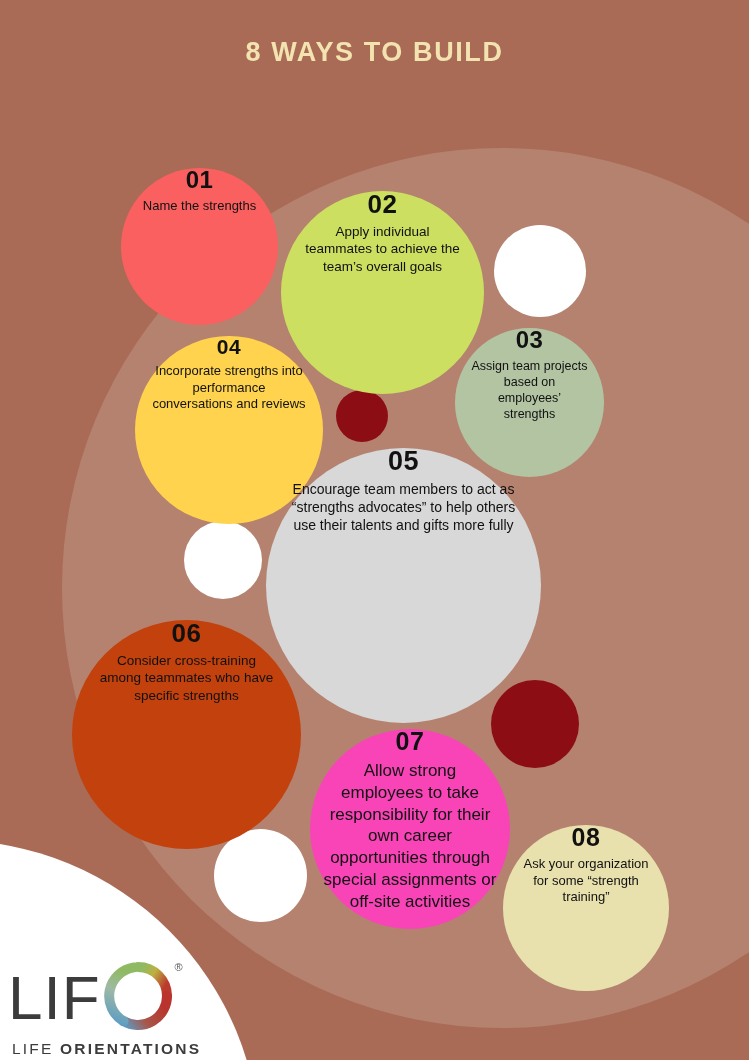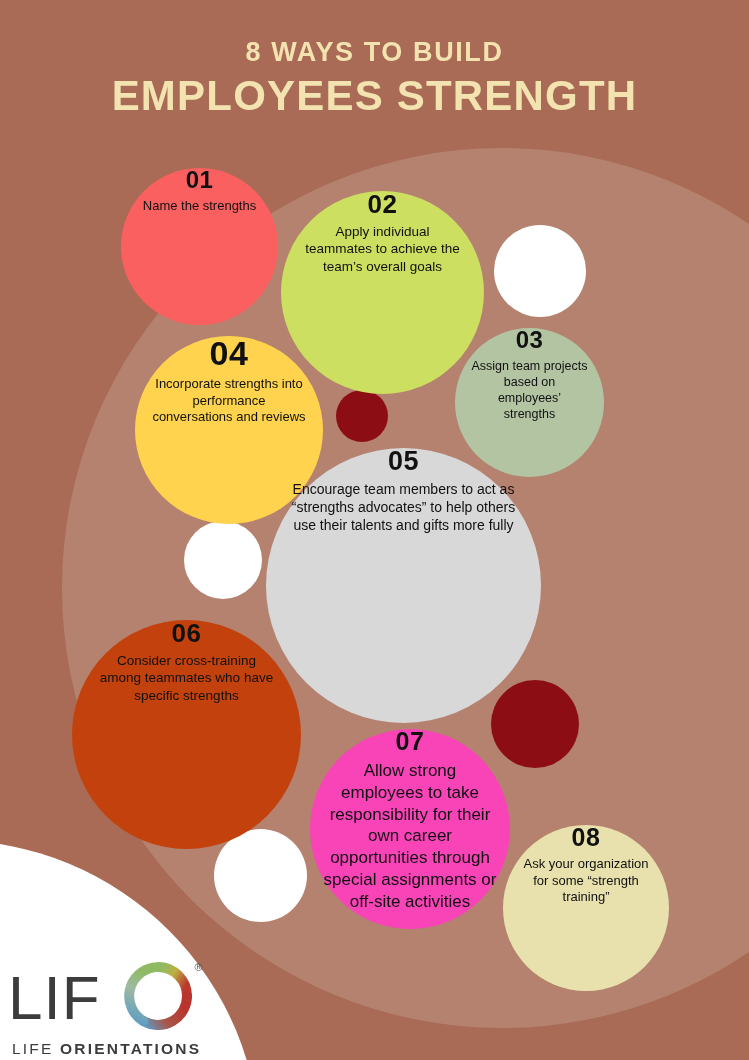--- a/index.html
+++ b/index.html
@@ -97,21 +97,20 @@
     left: 8px;
     top: 962px;
     z-index: 60;
     display: flex;
     flex-direction: column;
     align-items: flex-start;
   }
   .logo-main {
     display: flex;
     align-items: center;
-    gap: 20px;
   }
   .logo-letters {
     font-size: 62px;
     font-weight: normal;
     color: #3c3c3c;
     line-height: 0.85;
     letter-spacing: 1px;
     font-family: "Liberation Sans", sans-serif;
   }
   .logo-ring-wrap {
@@ -142,40 +141,39 @@
   <div class="bg-big-circle"></div>
 
   <div class="deco" style="left:494px; top:225px; width:92px; height:92px; background:#ffffff; z-index:5;"></div>
   <div class="deco" style="left:336px; top:390px; width:52px; height:52px; background:#8d0d14; z-index:5;"></div>
   <div class="deco" style="left:184px; top:521px; width:78px; height:78px; background:#ffffff; z-index:5;"></div>
   <div class="deco" style="left:491px; top:680px; width:88px; height:88px; background:#8d0d14; z-index:5;"></div>
   <div class="deco" style="left:214px; top:829px; width:93px; height:93px; background:#ffffff; z-index:5;"></div>
 
   <div class="header">
     <div class="line1">8 WAYS TO BUILD</div>
-    <div class="line2">EMPLOYEES STRENGTH</div>
   </div>
 
   <div class="bubble" style="left:121px; top:168px; width:157px; height:157px; background:#fb6060; z-index:20; padding:0 20px;">
     <div class="num" style="font-size:24px;">01</div>
     <div class="body" style="font-size:13px;">Name the strengths</div>
   </div>
 
   <div class="bubble" style="left:281px; top:191px; width:203px; height:203px; background:#ccdf61; z-index:22; padding:0 22px;">
     <div class="num" style="font-size:26px;">02</div>
     <div class="body" style="font-size:13.5px;">Apply individual teammates to achieve the team’s overall goals</div>
   </div>
 
   <div class="bubble" style="left:455px; top:328px; width:149px; height:149px; background:#b3c4a3; z-index:21; padding:0 16px;">
     <div class="num" style="font-size:24px;">03</div>
     <div class="body" style="font-size:12.5px;">Assign team projects based on employees’ strengths</div>
   </div>
 
   <div class="bubble" style="left:135px; top:336px; width:188px; height:188px; background:#ffd34e; z-index:23; padding:0 17px;">
-    <div class="num" style="font-size:34px;">04</div>
+    <div class="num" style="font-size:21px;">04</div>
     <div class="body" style="font-size:13px;">Incorporate strengths into performance conversations and reviews</div>
   </div>
 
   <div class="bubble" style="left:266px; top:448px; width:275px; height:275px; background:#d8d8d8; z-index:25; padding:0 22px;">
     <div class="num" style="font-size:27px;">05</div>
     <div class="body" style="font-size:14px;">Encourage team members to act as “strengths advocates” to help others use their talents and gifts more fully</div>
   </div>
 
   <div class="bubble" style="left:72px; top:620px; width:229px; height:229px; background:#c2410c; z-index:24; padding:0 26px;">
     <div class="num" style="font-size:26px;">06</div>

